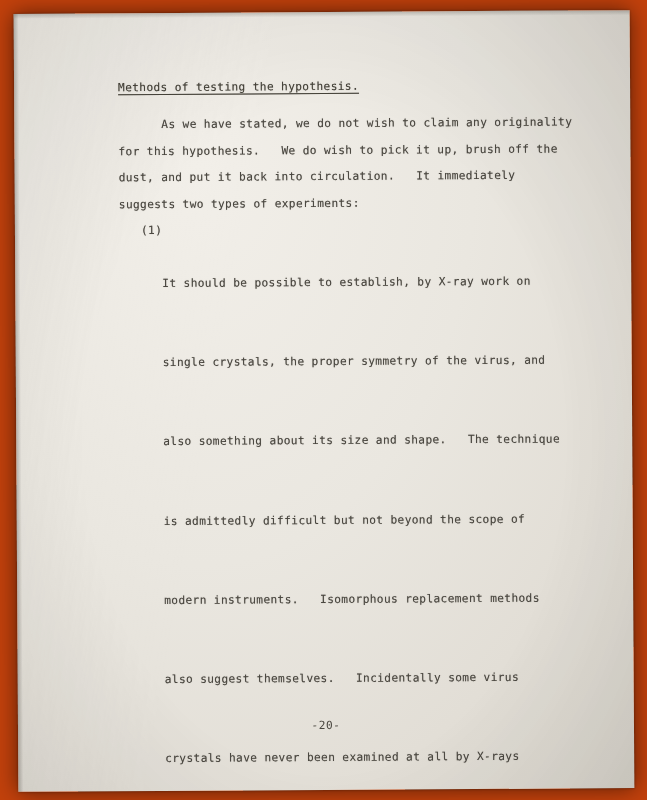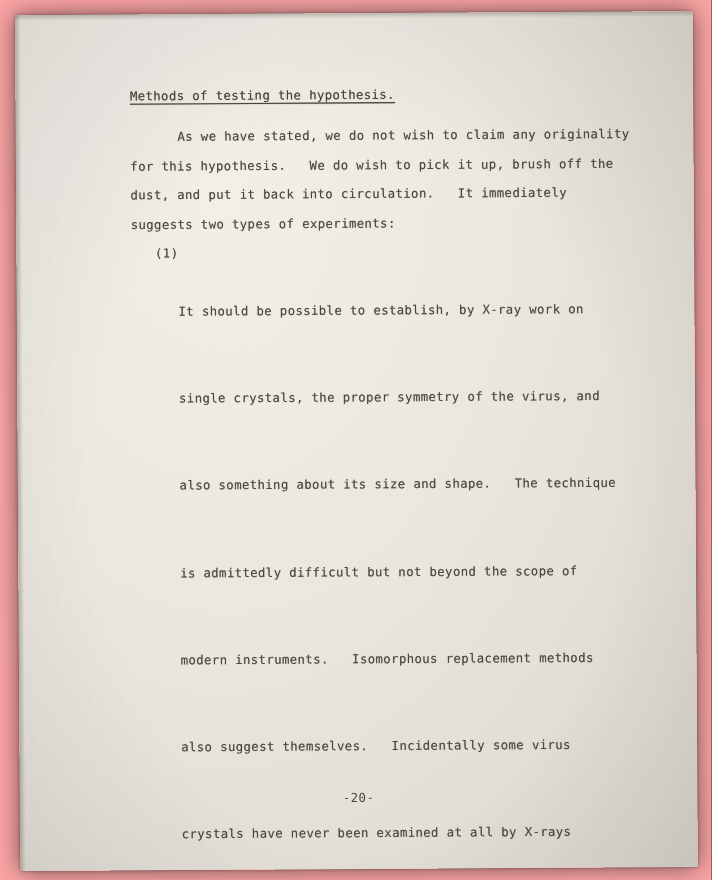--- a/index.html
+++ b/index.html
@@ -10,21 +10,21 @@
   body {
     width: 647px;
     height: 800px;
     overflow: hidden;
     font-family: "DejaVu Sans Mono", monospace;
   }
   .scan {
     position: relative;
     width: 647px;
     height: 800px;
-    background: #fca5a5;
+    background: #c2410c;
     overflow: hidden;
   }
   
   .page {
     position: absolute;
     left: 16px;
     top: 12px;
     width: 616px;
     height: 778px;
     background:

